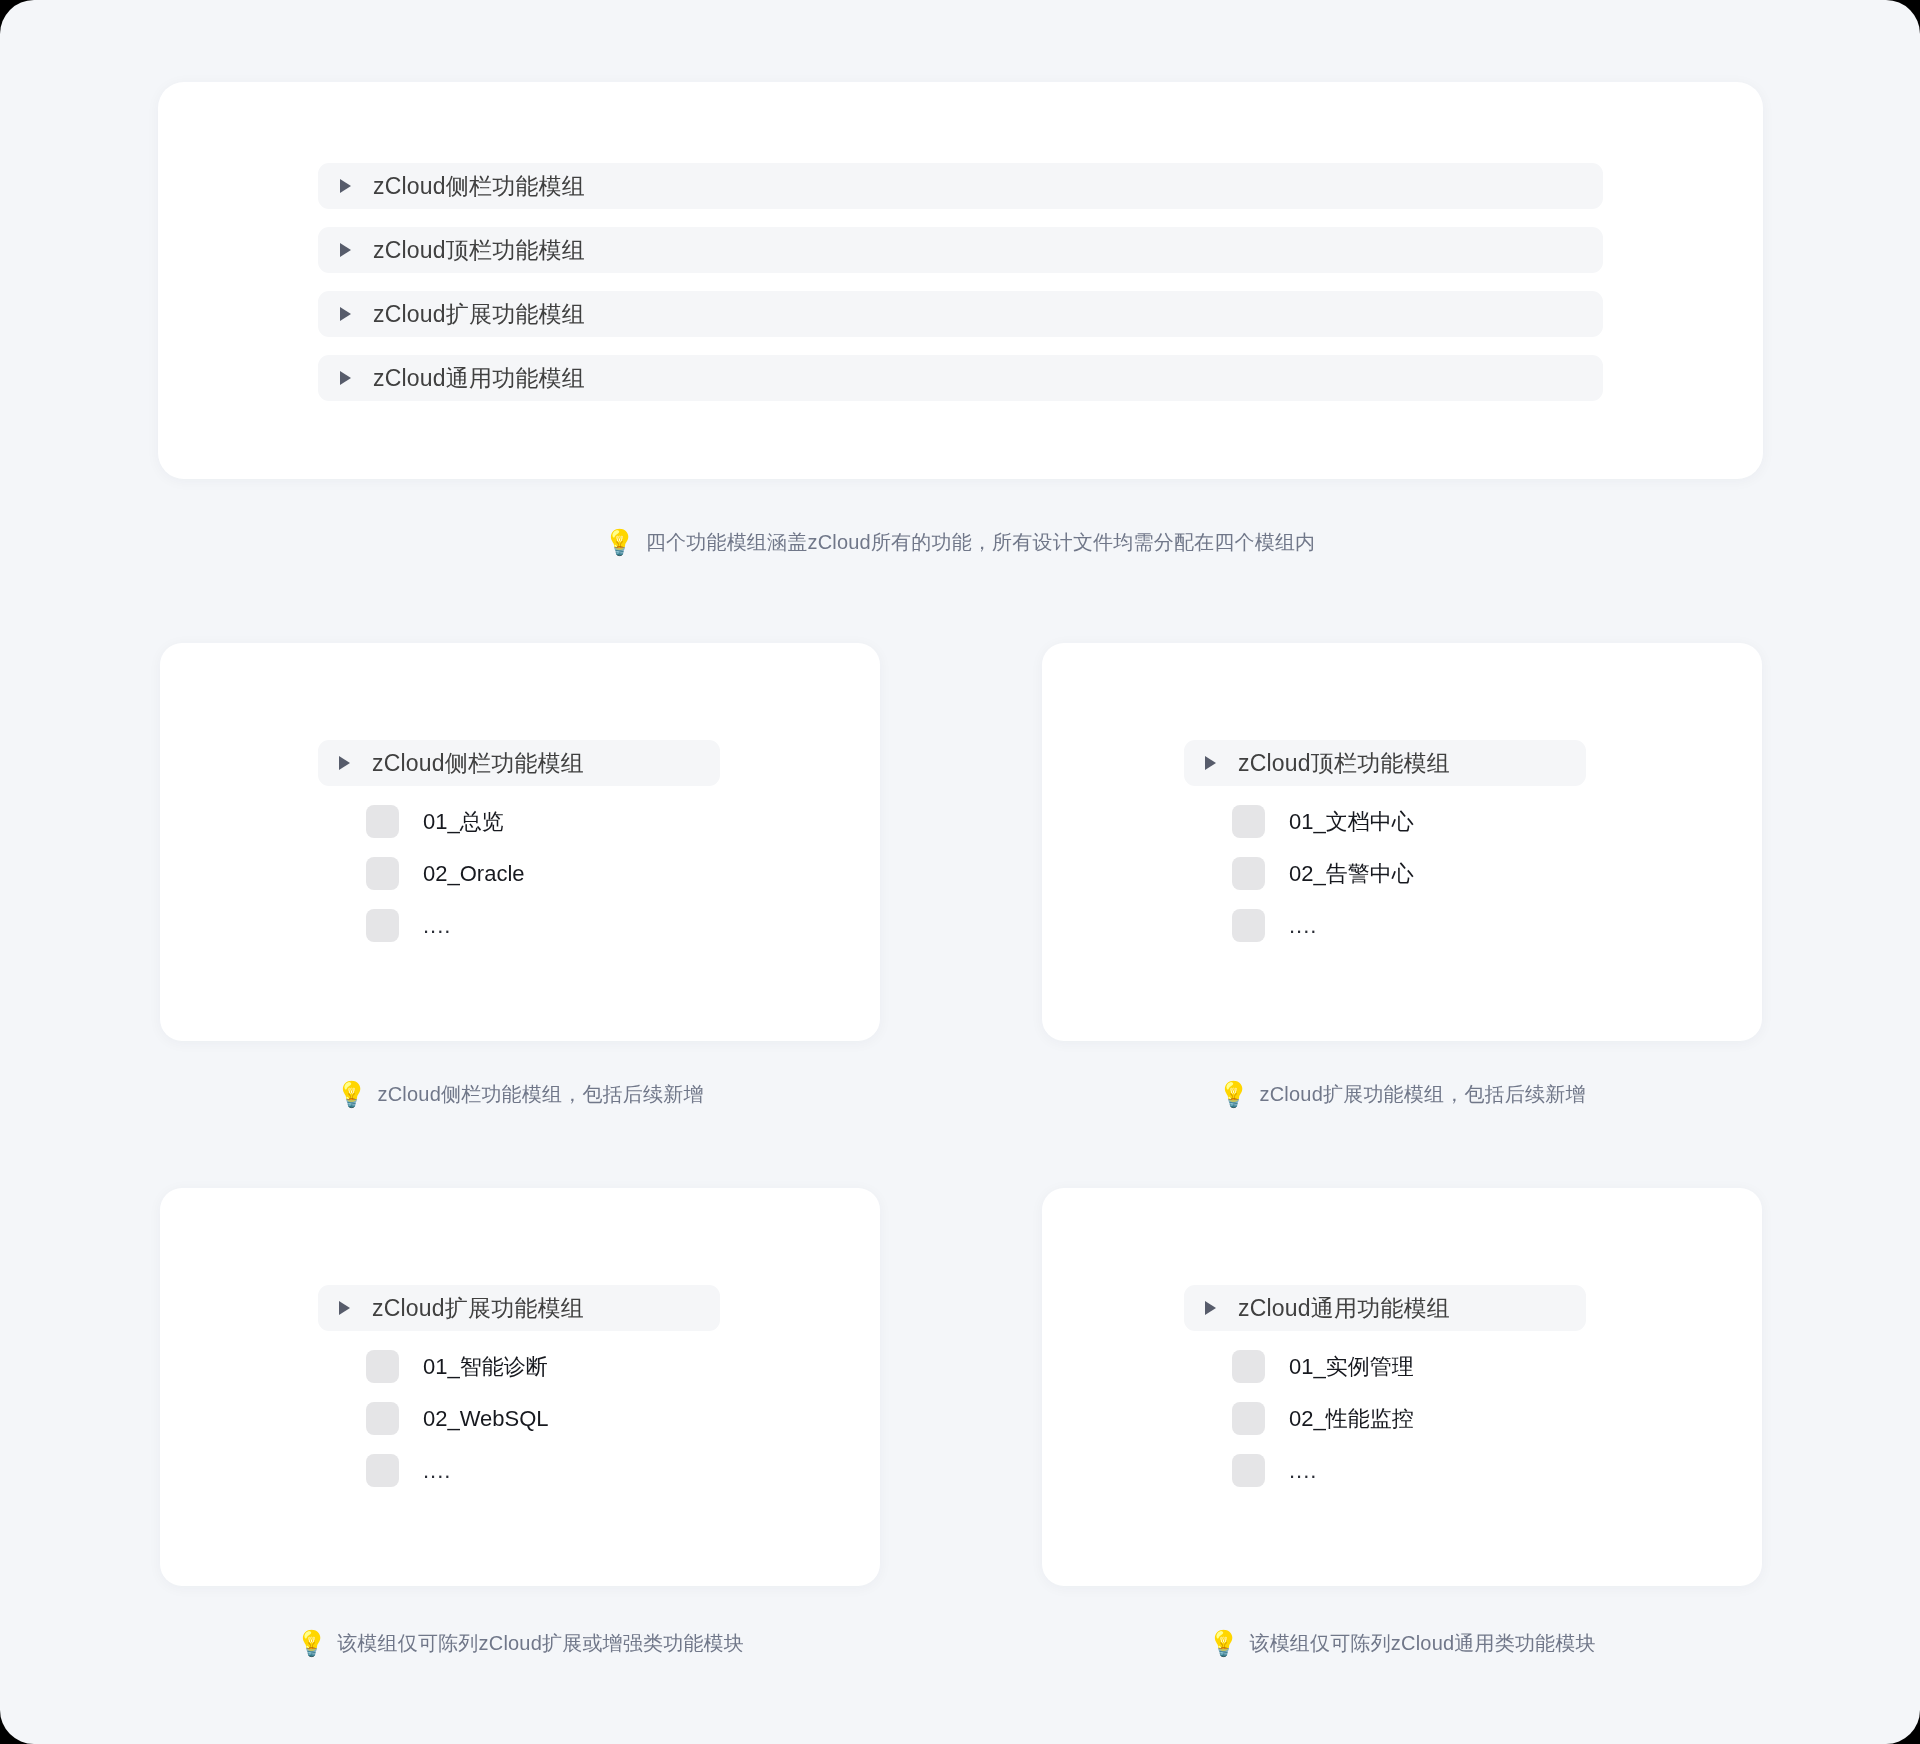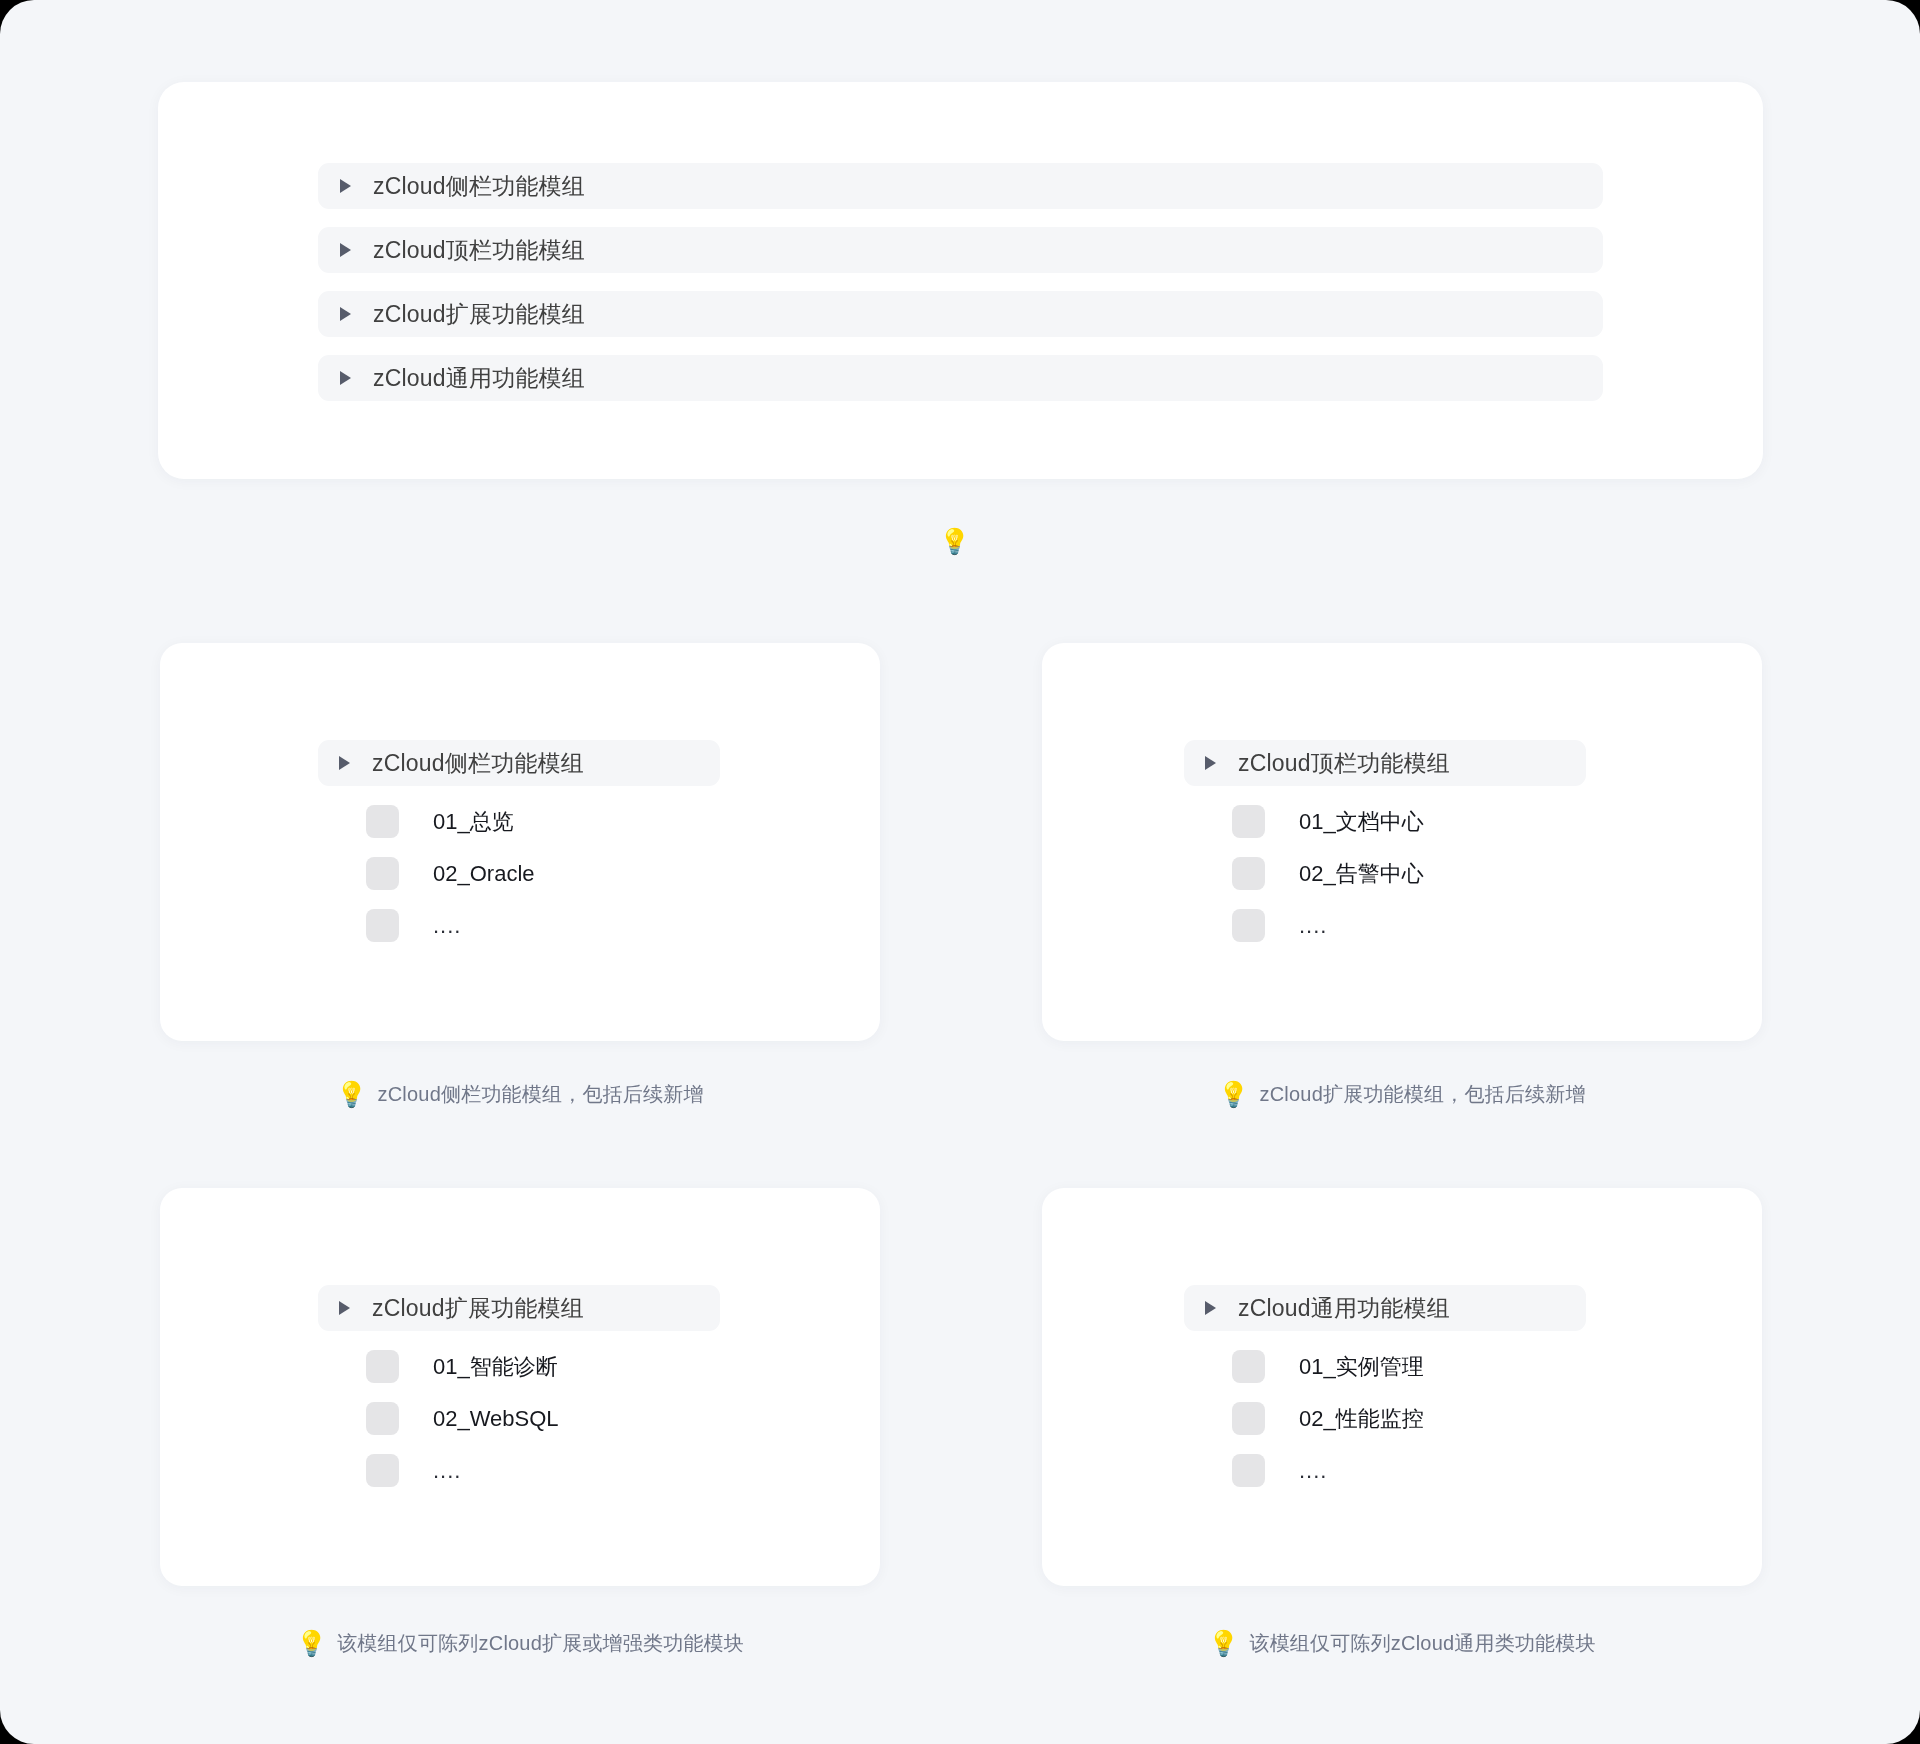--- a/index.html
+++ b/index.html
@@ -139,21 +139,21 @@
     box-sizing: border-box;
   }
   .sq {
     width: 33px;
     height: 33px;
     background: #e5e5e7;
     border-radius: 8px;
     flex: 0 0 auto;
   }
   .sub-item-label {
-    margin-left: 34px;
+    margin-left: 24px;
     font-size: 22px;
     color: #17191f;
     white-space: nowrap;
   }
   .sub-item-label.dots {
     font-size: 22px;
     color: #2a2d36;
     letter-spacing: 1px;
   }
 
@@ -188,20 +188,21 @@
       <div class="group-row">
         <span class="tri"></span>
         <span class="group-label">zCloud通用功能模组</span>
       </div>
 
     </div>
   </div>
 
   <div class="hint hint-main">
     <span class="bulb">💡</span>
+    <span class="hint-text">四个功能模组涵盖zCloud所有的功能，所有设计文件均需分配在四个模组内</span>
   </div>
 
   <div class="sub-card c0">
     <div class="sub-inner">
       <div class="sub-head">
         <span class="tri"></span>
         <span class="group-label">zCloud侧栏功能模组</span>
       </div>
       <div class="sub-item">
         <span class="sq"></span>

